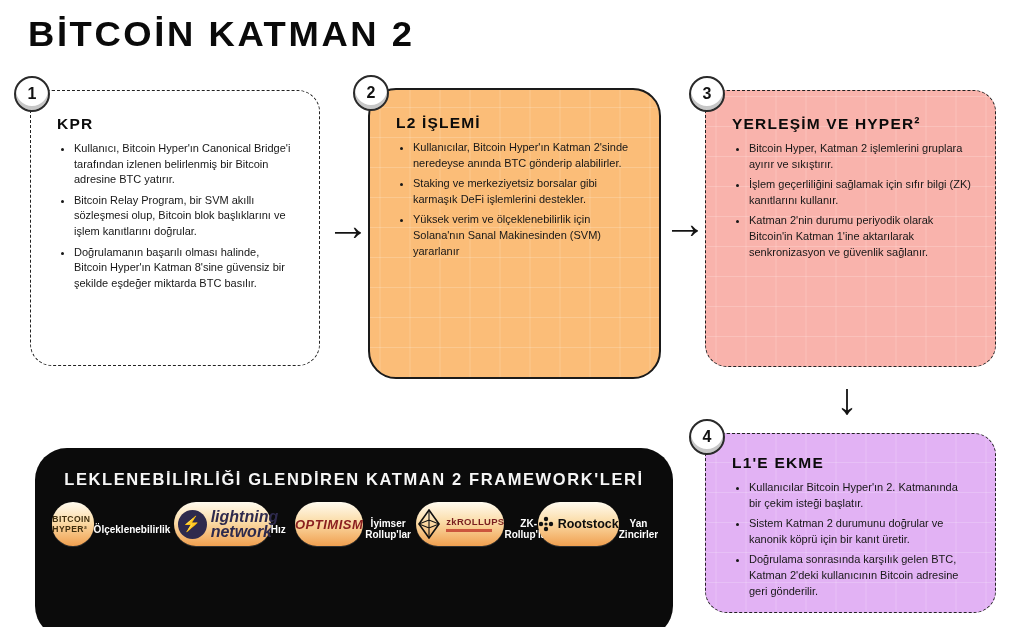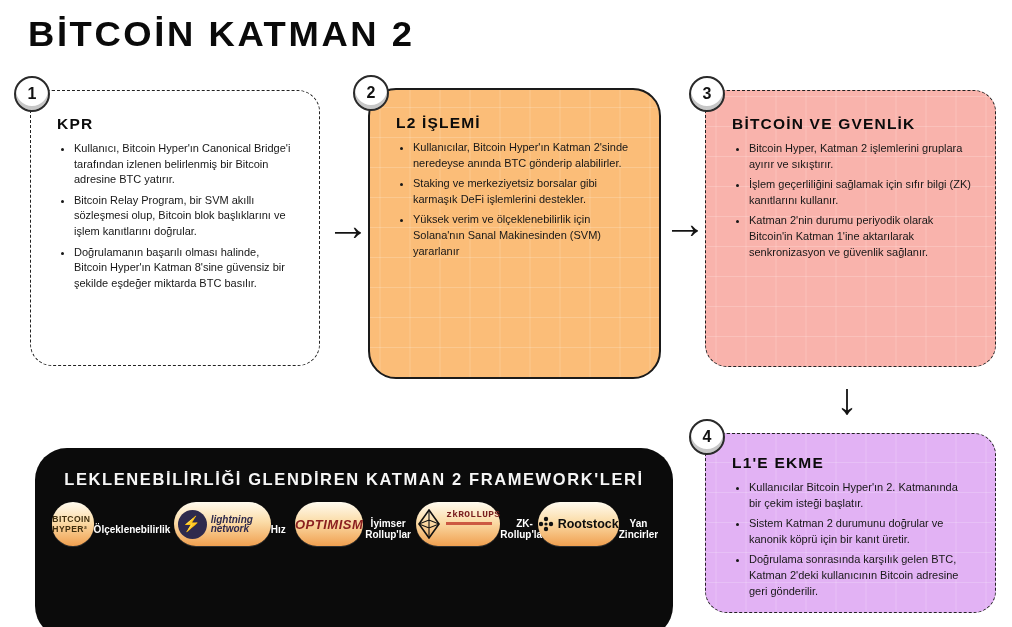--- a/index.html
+++ b/index.html
@@ -49,25 +49,25 @@
   .fw-item { display:flex; flex-direction:row; align-items:center; width:118px; }
   .pill { width:97px; height:44px; border-radius:22px;
     background:linear-gradient(#FFFBEF 0%, #FBDCA8 45%, #F0A050 100%);
     display:flex; align-items:center; justify-content:center; gap:4px;
     box-shadow:0 1px 0 rgba(255,255,255,.15); }
   .fw-label { margin-top:10px; color:#fff; font-size:10px; font-weight:700; text-align:center; }
 
   .bh-text { font-size:8.6px; font-weight:800; letter-spacing:.4px; color:#41300f; }
   .ln-circle { width:29px; height:29px; border-radius:50%; background:#2e2a4d; flex:0 0 auto;
     display:flex; align-items:center; justify-content:center; font-size:15px; color:#F5A340; }
-  .ln-text { font-size:10px; font-weight:700; font-style:italic; color:#2e2a4d;
+  .ln-text { font-size:16px; font-weight:700; font-style:italic; color:#2e2a4d;
     line-height:.95; width:56px; }
   .op-text { font-size:13px; font-weight:900; font-style:italic; letter-spacing:.5px;
     color:#8b2020; }
-  .zk-wrap { display:flex; gap:4px;font-family:Liberation Mono, monospace; }
+  .zk-wrap { display:flex; align-items:center; gap:4px; }
   .zk-texts { display:flex; flex-direction:column; }
   .zk-text { font-size:9.5px; font-weight:800; color:#7a1f1f; letter-spacing:.3px; }
   .zk-tag { width:46px; height:3px; background:#c0392b; margin-top:2px; opacity:.8; }
   .rs-text { font-size:12.5px; font-weight:800; color:#0d0d0d;text-align:right; }
   .icon-svg { display:block; }
 </style>
 </head>
 <body>
 
 <div class="canvas">
@@ -99,21 +99,21 @@
       <li>Yüksek verim ve ölçeklenebilirlik için Solana'nın Sanal Makinesinden (SVM) yararlanır</li>
     </ul>
   </div>
 
   <div class="arrow a2">→</div>
 
   <div class="step-box pink">
     <div class="badge">
       <span>3</span>
     </div>
-    <h2 class="step-title">BİTCOİN VE GVENLİK</h2>
+    <h2 class="step-title">YERLEŞİM VE HYPER²</h2>
     <ul>
       <li>Bitcoin Hyper, Katman 2 işlemlerini gruplara ayırır ve sıkıştırır.</li>
       <li>İşlem geçerliliğini sağlamak için sıfır bilgi (ZK) kanıtlarını kullanır.</li>
       <li>Katman 2'nin durumu periyodik olarak Bitcoin'in Katman 1'ine aktarılarak senkronizasyon ve güvenlik sağlanır.</li>
     </ul>
   </div>
 
   <div class="arrow a3">↓</div>
 
   <div class="step-box purple">

